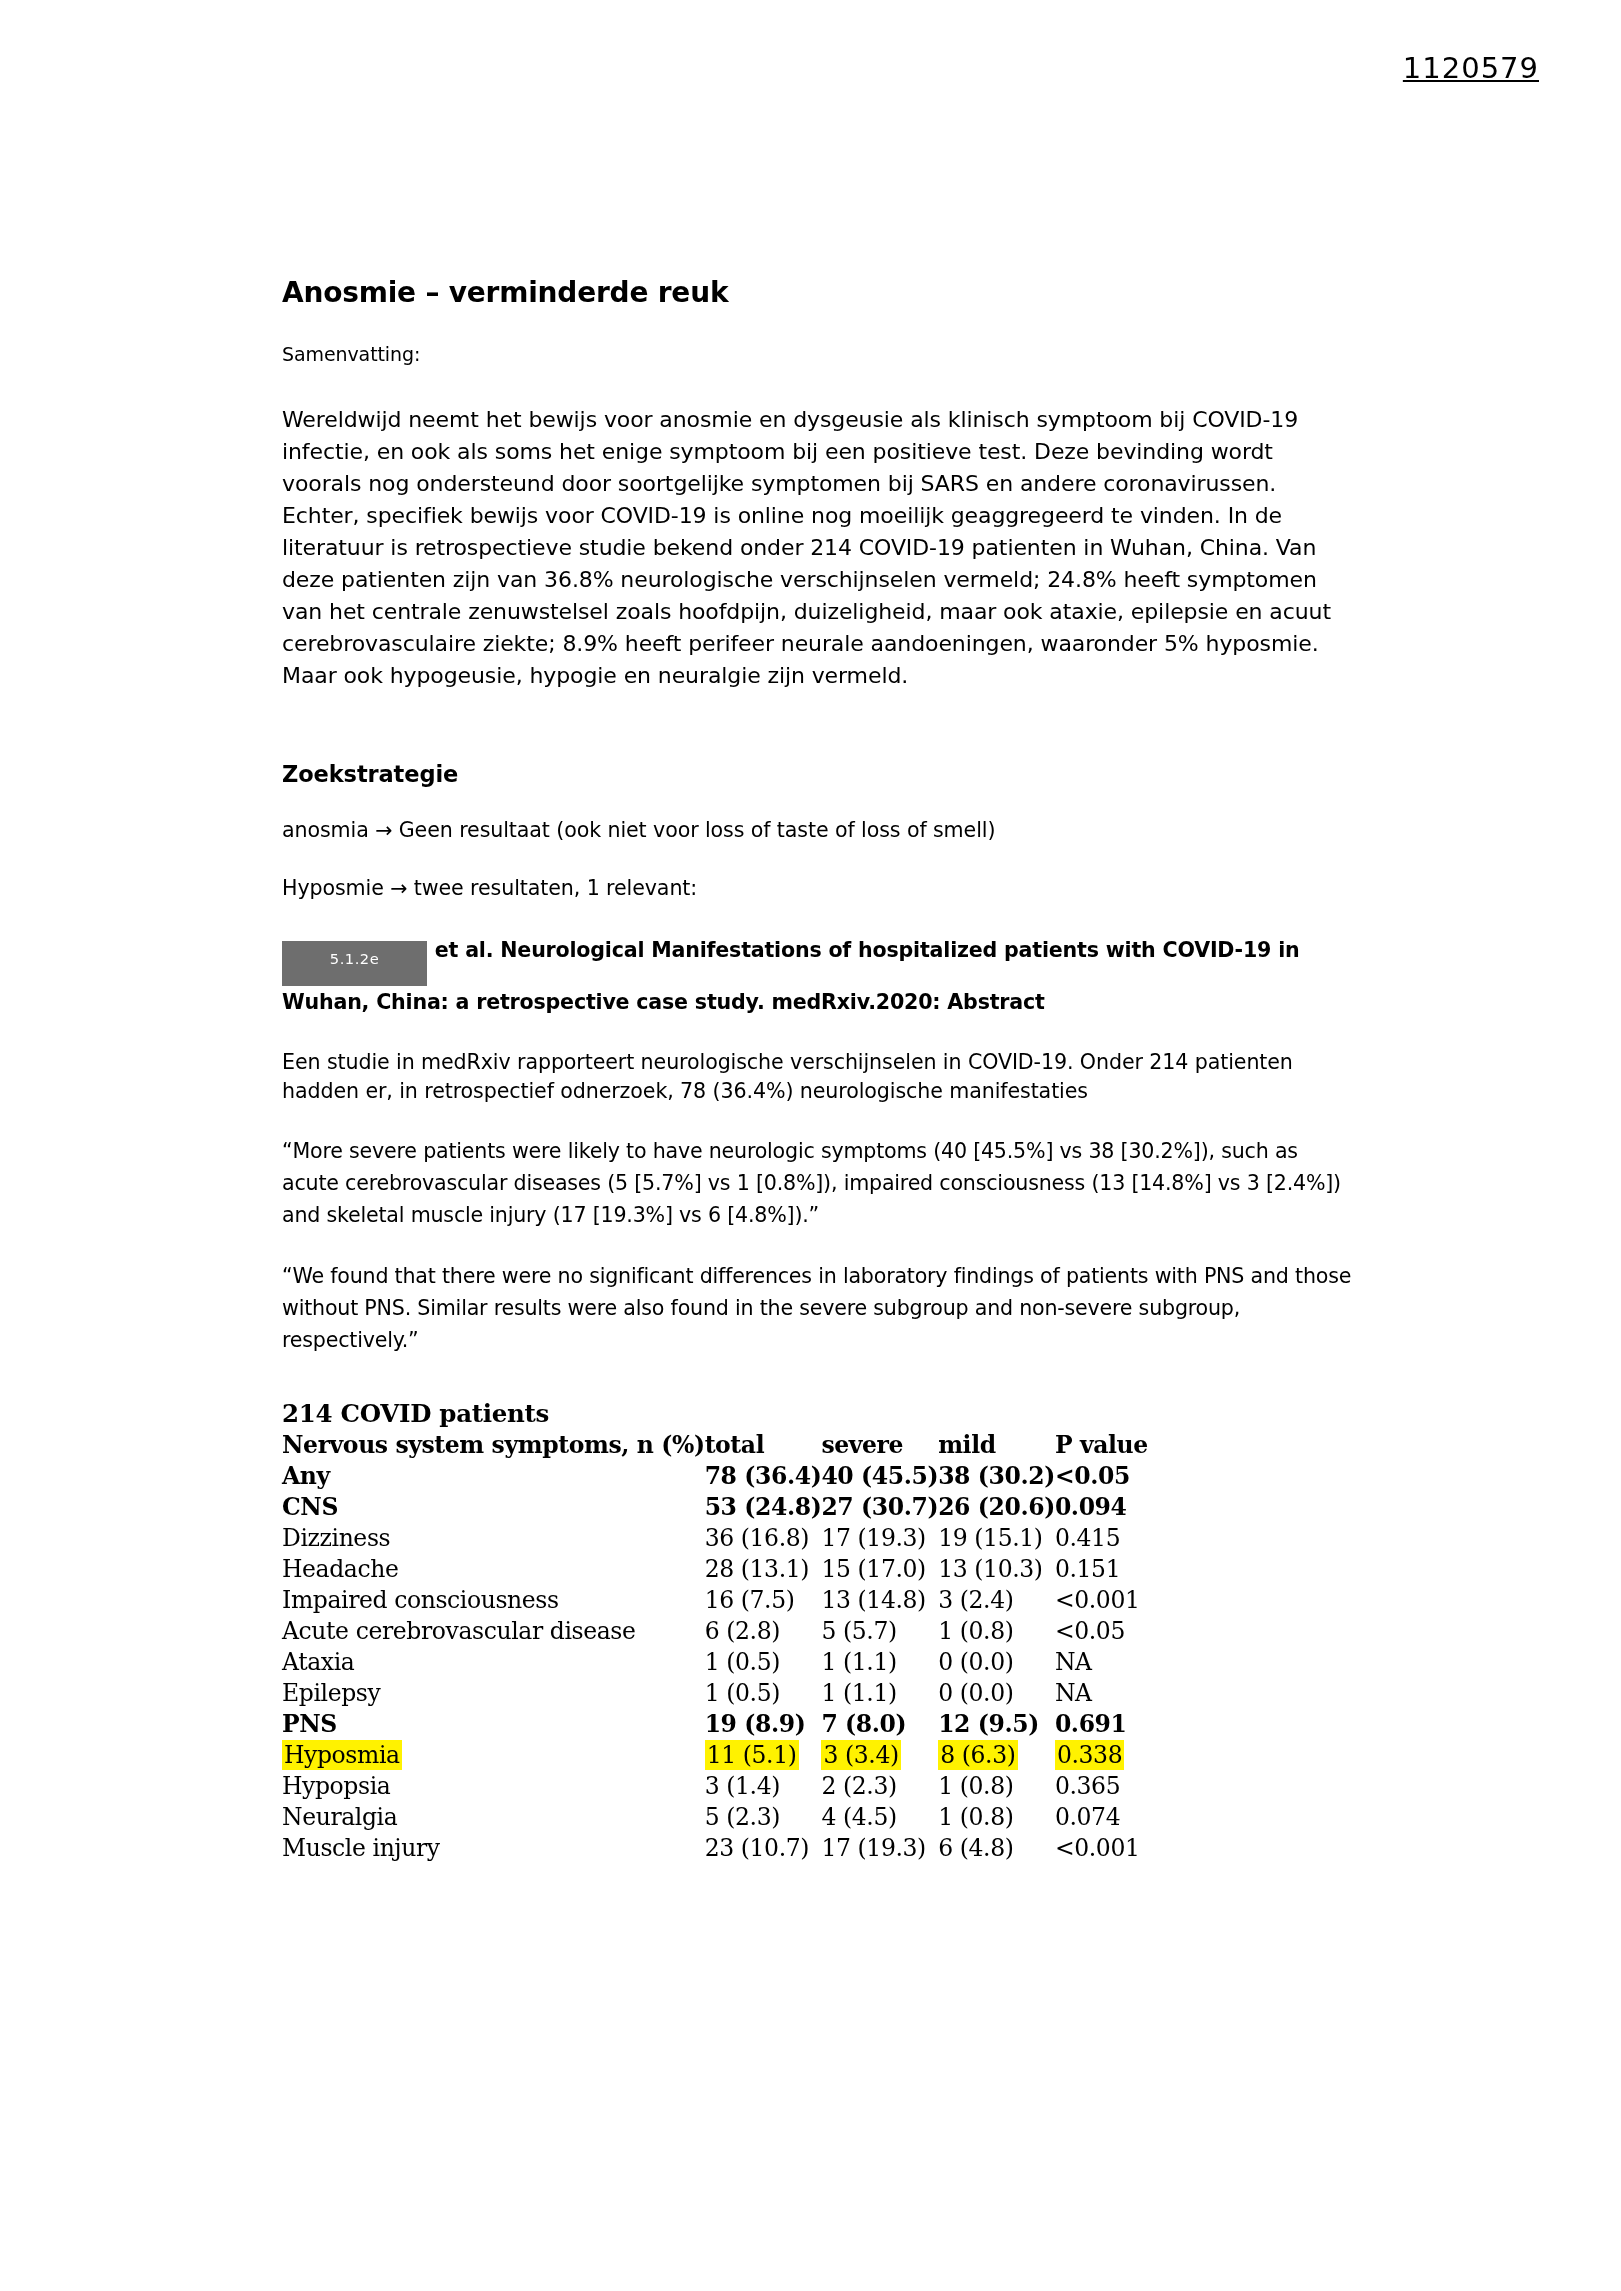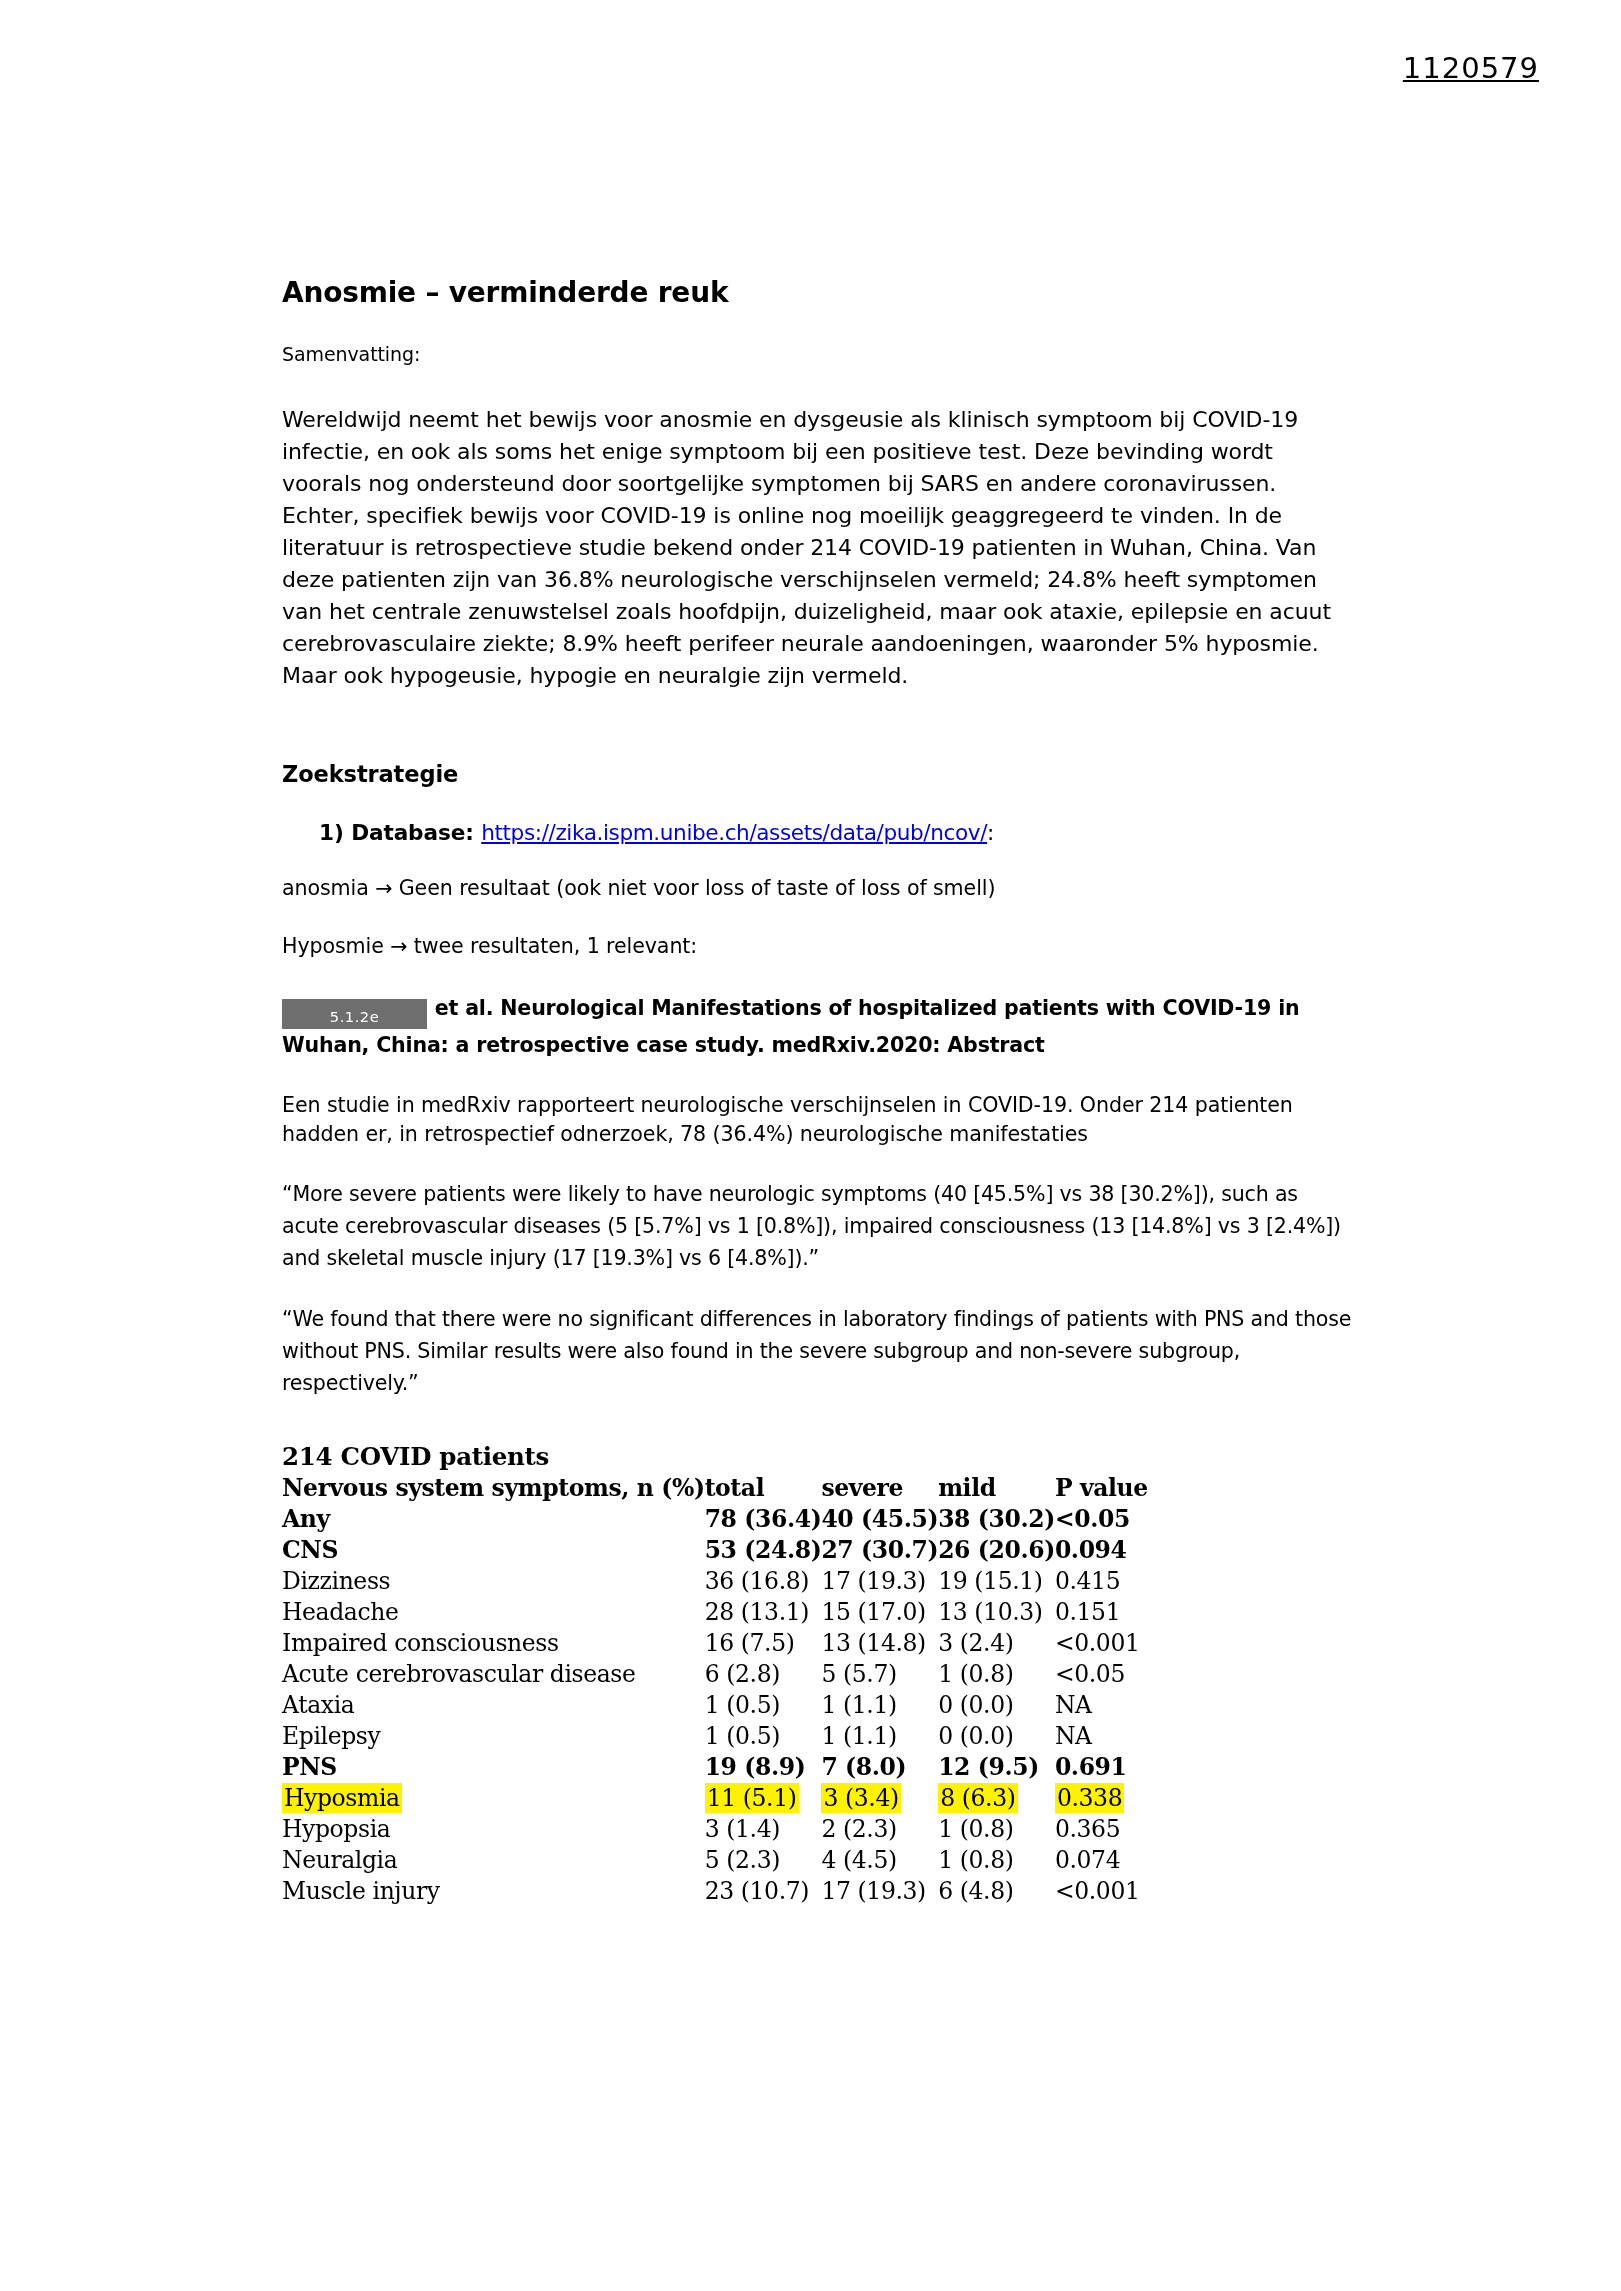--- a/index.html
+++ b/index.html
@@ -108,21 +108,21 @@
     font-size: 20.6px;
     font-weight: bold;
     line-height: 33px;
     letter-spacing: -0.2px;
   }
   .redaction {
     display: inline-block;
     background: #6e6e6e;
     color: #ffffff;
     width: 145px;
-    height: 30px;
+    height: 45px;
     line-height: 35px;
     text-align: center;
     font-size: 14.7px;
     font-weight: normal;
     letter-spacing: 0.5px;
     vertical-align: -7.8px;
     margin-right: 7.8px;
   }
 
   .quote-para {
@@ -187,25 +187,20 @@
   <div class="content">
 
     <h1 class="doc-title">Anosmie – verminderde reuk</h1>
 
     <h2 class="sub-head">Samenvatting:</h2>
 
     <p class="body-para">Wereldwijd neemt het bewijs voor anosmie en dysgeusie als klinisch symptoom bij COVID-19 infectie, en ook als soms het enige symptoom bij een positieve test. Deze bevinding wordt voorals nog ondersteund door soortgelijke symptomen bij SARS en andere coronavirussen. Echter, specifiek bewijs voor COVID-19 is online nog moeilijk geaggregeerd te vinden. In de literatuur is retrospectieve studie bekend onder 214 COVID-19 patienten in Wuhan, China. Van deze patienten zijn van 36.8% neurologische verschijnselen vermeld; 24.8% heeft symptomen van het centrale zenuwstelsel zoals hoofdpijn, duizeligheid, maar ook ataxie, epilepsie en acuut cerebrovasculaire ziekte; 8.9% heeft perifeer neurale aandoeningen, waaronder 5% hyposmie. Maar ook hypogeusie, hypogie en neuralgie zijn vermeld.</p>
 
     <h2 class="section-head">Zoekstrategie</h2>
 
-    <p class="db-line">
-      <span>1)</span>
-      <span>Database:</span>
-      <a class="url" href="#">https://zika.ispm.unibe.ch/assets/data/pub/ncov/</a><span class="colon">:</span>
-    </p>
 
     <p class="small-para">anosmia → Geen resultaat (ook niet voor loss of taste of loss of smell)</p>
 
     <p class="small-para">Hyposmie → twee resultaten, 1 relevant:</p>
 
     <p class="citation">
       <span class="redaction">5.1.2e</span><span>et al. Neurological Manifestations of hospitalized patients with COVID-19 in Wuhan, China: a retrospective case study. medRxiv.2020: Abstract</span>
     </p>
 
     <p class="small-para">Een studie in medRxiv rapporteert neurologische verschijnselen in COVID-19. Onder 214 patienten hadden er, in retrospectief odnerzoek, 78 (36.4%) neurologische manifestaties</p>

